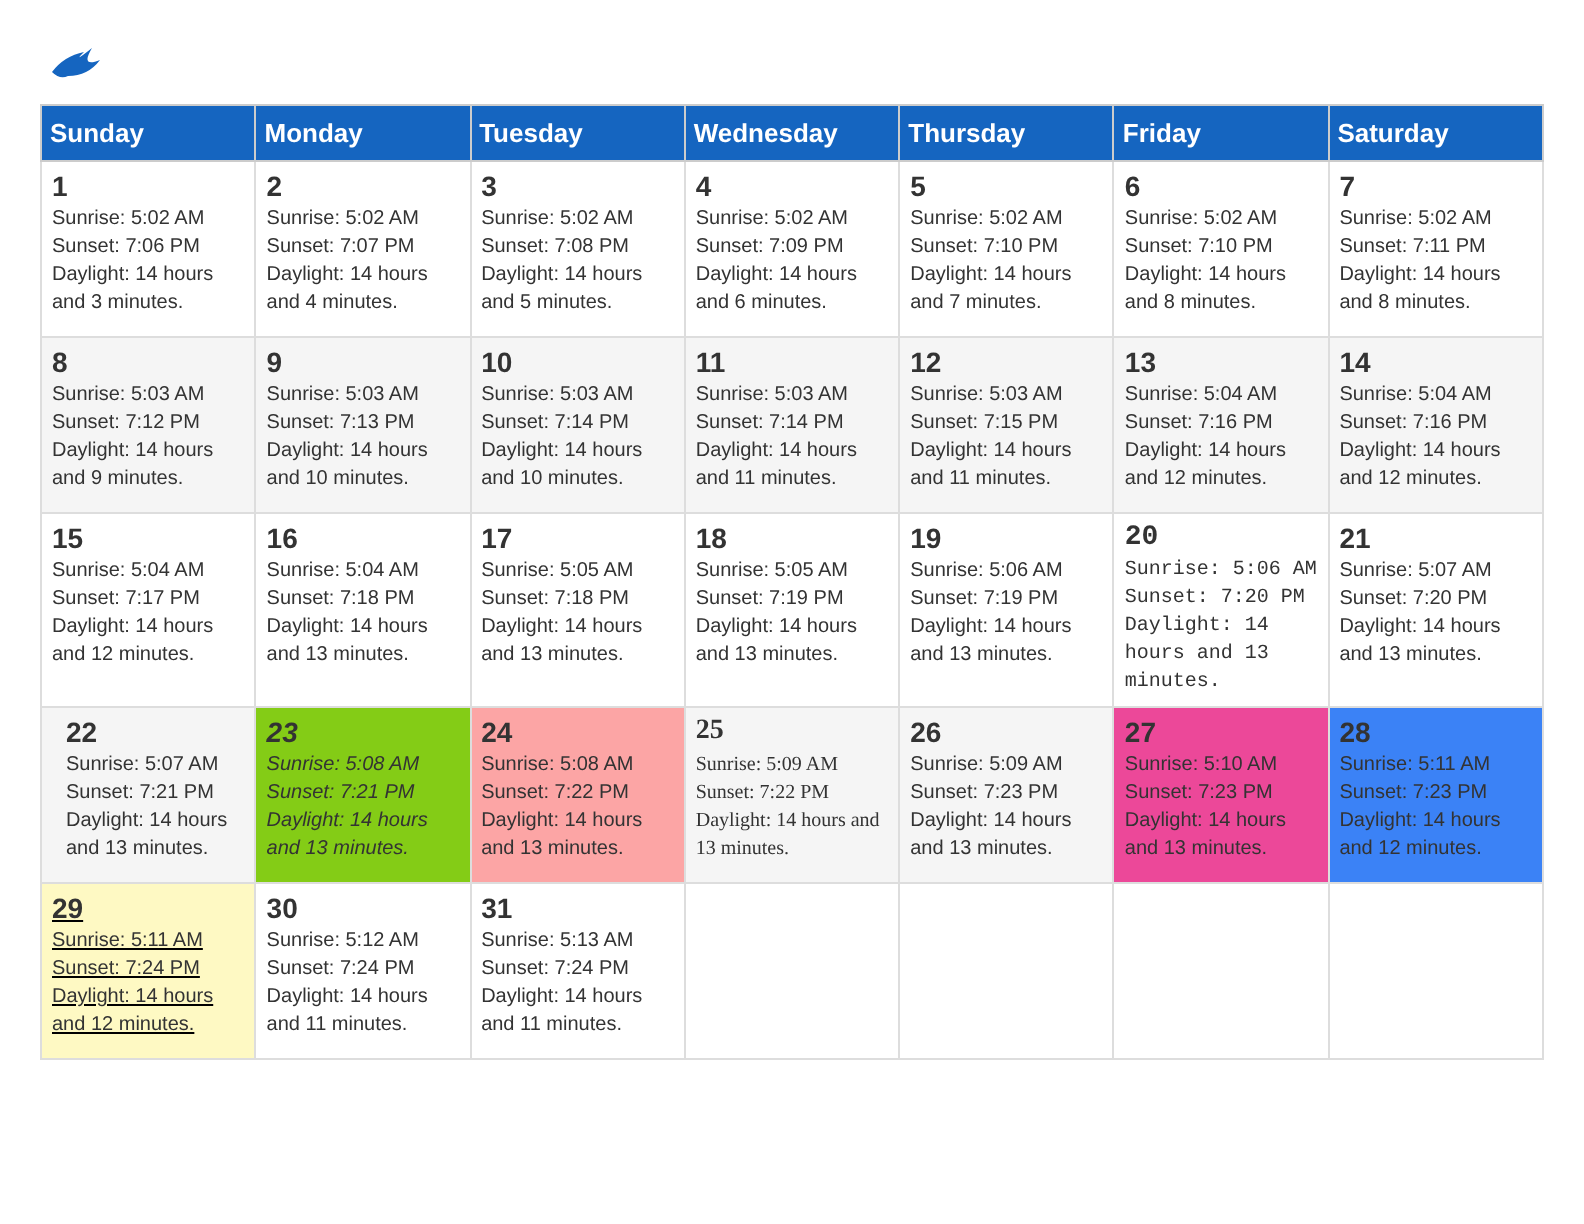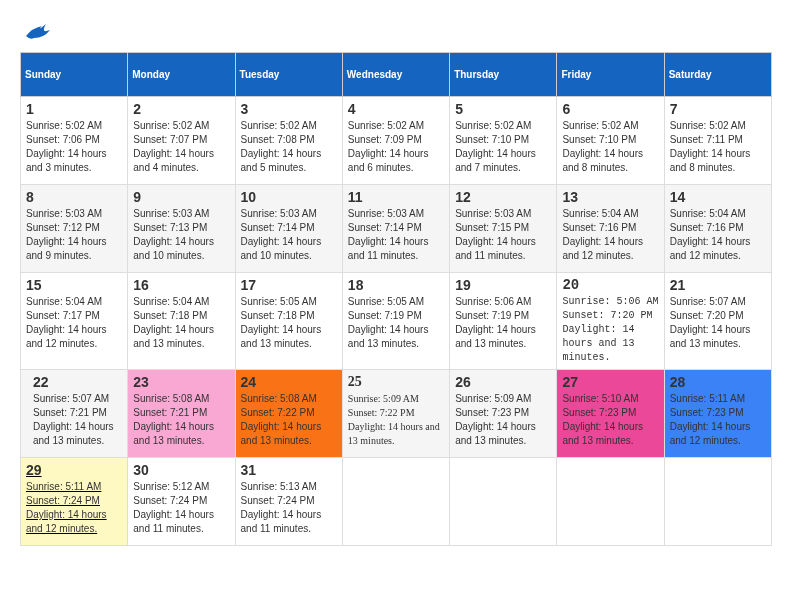--- a/index.html
+++ b/index.html
@@ -53,23 +53,23 @@
       color: #555;
     }
     .calendar {
       width: 100%;
       border-collapse: collapse;
       font-size: 11px;
     }
     .calendar th {
       background-color: #1565c0;
       color: white;
-      padding: 16px 4px;
+      padding: 6px 4px;
       text-align: left;
-      font-size: 10px;
+      font-size: 13px;
       font-weight: bold;
       border: 1px solid #ccc;
     }
     .calendar td {
       border: 1px solid #ddd;
       padding: 4px 5px;
       vertical-align: top;
       width: calc(100% / 7);
       height: 88px;
       background: #fff;
@@ -216,25 +216,25 @@
         <td style="background-color: rgb(255, 255, 255);">
           <span class="day-num">21</span>
           <div class="day-info">Sunrise: 5:07 AM<br>Sunset: 7:20 PM<br>Daylight: 14 hours and 13 minutes.</div>
         </td>
       </tr>
       <tr>
         <td style="background-color: rgb(245, 245, 245); padding-left: 12px;">
           <span class="day-num">22</span>
           <div class="day-info">Sunrise: 5:07 AM<br>Sunset: 7:21 PM<br>Daylight: 14 hours and 13 minutes.</div>
         </td>
-        <td style="background-color: #f9a8d4;">
+        <td style="background-color: #84cc16; font-style: italic;">
           <span class="day-num">23</span>
           <div class="day-info">Sunrise: 5:08 AM<br>Sunset: 7:21 PM<br>Daylight: 14 hours and 13 minutes.</div>
         </td>
-        <td style="background-color: #f97316;">
+        <td style="background-color: #fca5a5;">
           <span class="day-num">24</span>
           <div class="day-info">Sunrise: 5:08 AM<br>Sunset: 7:22 PM<br>Daylight: 14 hours and 13 minutes.</div>
         </td>
         <td style="background-color: rgb(245, 245, 245); font-family: Liberation Serif, serif;">
           <span class="day-num">25</span>
           <div class="day-info">Sunrise: 5:09 AM<br>Sunset: 7:22 PM<br>Daylight: 14 hours and 13 minutes.</div>
         </td>
         <td style="background-color: rgb(245, 245, 245);">
           <span class="day-num">26</span>
           <div class="day-info">Sunrise: 5:09 AM<br>Sunset: 7:23 PM<br>Daylight: 14 hours and 13 minutes.</div>

